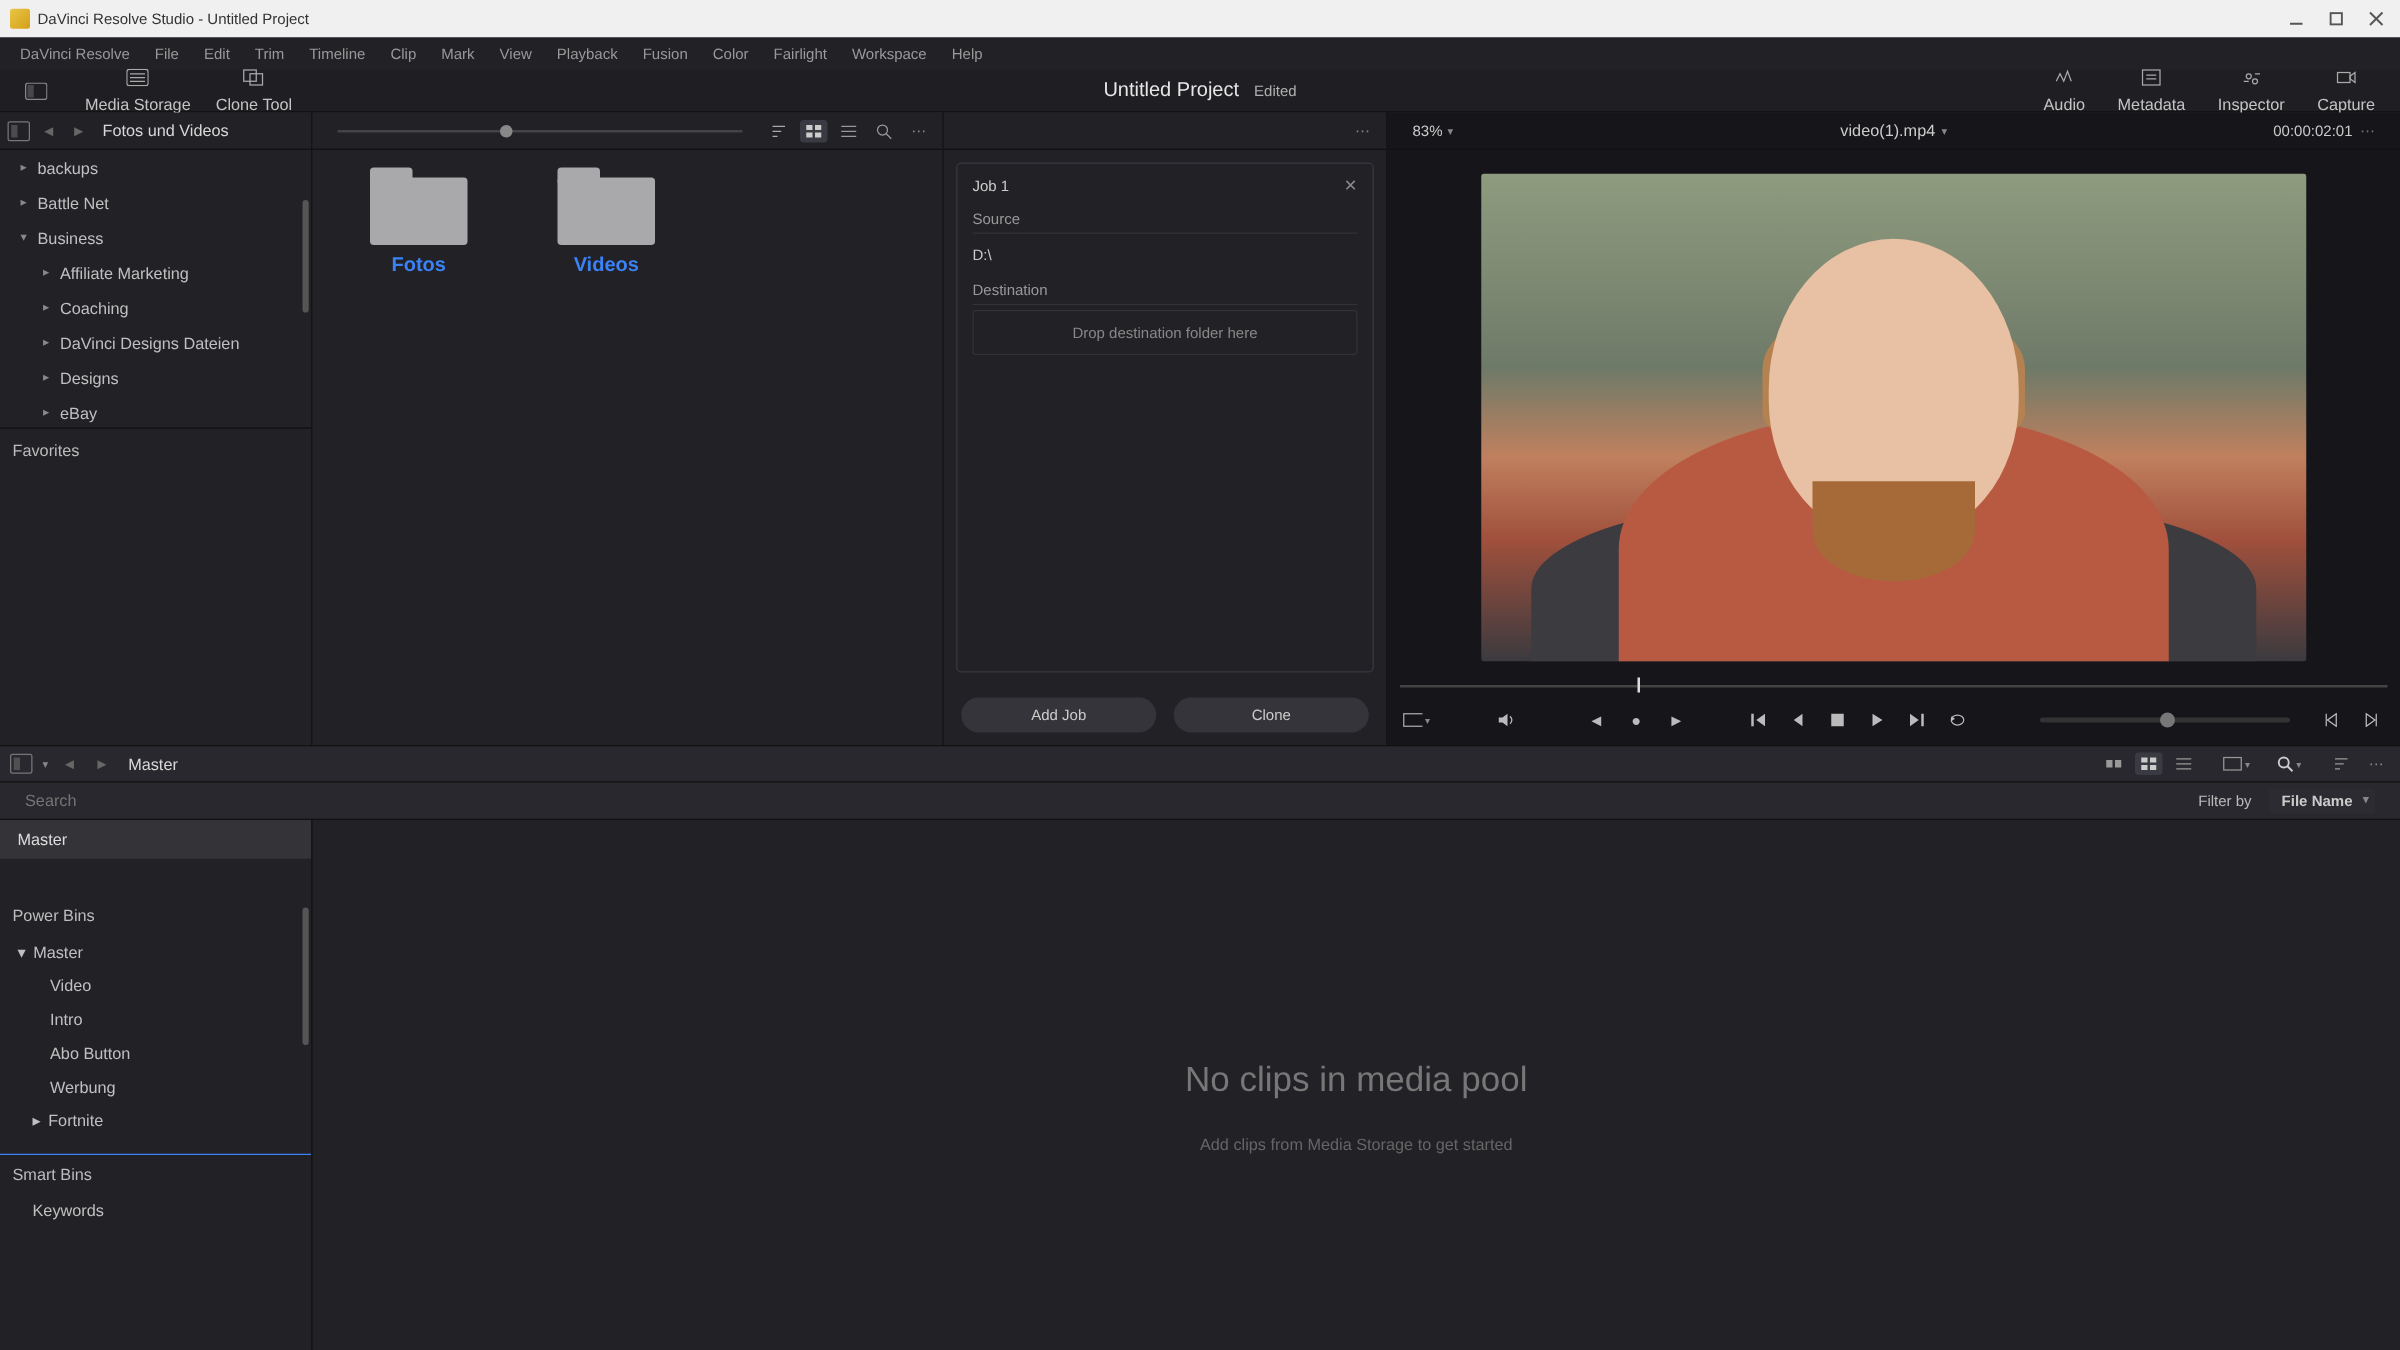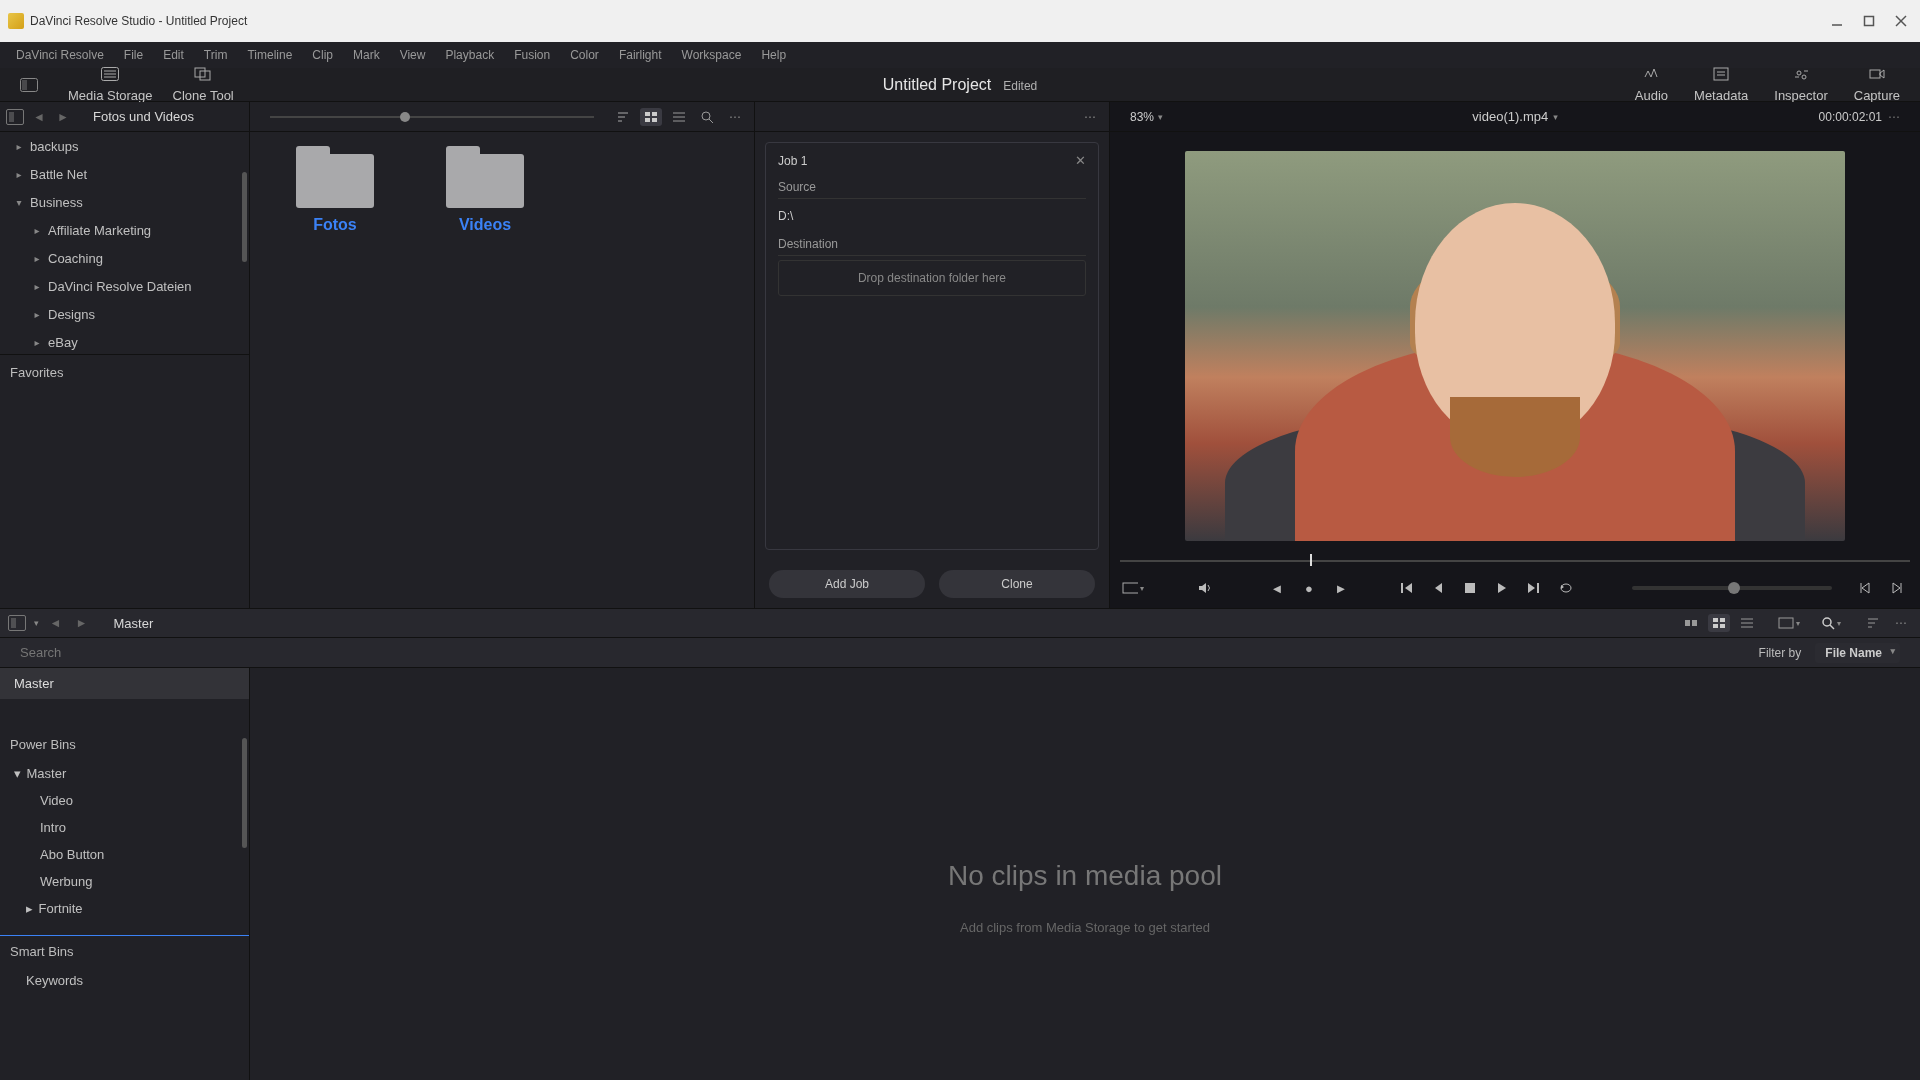--- a/index.html
+++ b/index.html
@@ -1,20 +1,20 @@
 <!DOCTYPE html>
 <html><head>
 <meta charset="utf-8">
 <style>
 * { margin: 0; padding: 0; box-sizing: border-box; font-family: -apple-system, BlinkMacSystemFont, "Segoe UI", Arial, sans-serif; }
 body { background: #28282e; color: #b4b4b4; font-size: 12px; overflow: hidden; width: 1920px; height: 1080px; transform-origin: top left; }
 html { background: #1a1a1a; }
 
 
-.titlebar { height: 42px; background: #f0f0f0; display: flex; align-items: center; padding: 0 8px; color: #333; font-size: 12px; }
+.titlebar { height: 30px; background: #f0f0f0; display: flex; align-items: center; padding: 0 8px; color: #333; font-size: 12px; }
 .titlebar .icon { width: 16px; height: 16px; background: linear-gradient(135deg, #e8c547, #d4a017); border-radius: 2px; margin-right: 6px; }
 .titlebar .wincontrols { margin-left: auto; display: flex; gap: 18px; align-items: center; padding-right: 4px; }
 .titlebar .wc { width: 14px; height: 14px; display: flex; align-items: center; justify-content: center; cursor: pointer; color: #555; }
 
 
 .menubar { height: 26px; background: #212126; display: flex; align-items: center; padding: 0 6px; gap: 0; color: #999; font-size: 12px; }
 .menubar .mi { padding: 4px 10px; cursor: pointer; }
 
 
 .maintoolbar { height: 34px; background: #1f1f23; display: flex; align-items: center; padding: 0 10px; border-bottom: 1px solid #111; }
@@ -27,21 +27,21 @@
 
 
 .upper { display: flex; height: 506px; background: #212126; }
 
 
 .tree-area { width: 250px; display: flex; flex-direction: column; background: #212126; border-right: 1px solid #111; }
 .tree-head { height: 30px; display: flex; align-items: center; padding: 0 6px; gap: 6px; border-bottom: 1px solid #111; }
 .panelbtn { width: 18px; height: 16px; border: 1px solid #777; border-radius: 2px; position: relative; cursor: pointer; }
 .panelbtn::before { content:""; position:absolute; left:2px; top:2px; bottom:2px; width:5px; background:#777; opacity:.5; }
 .nav-arrow { width: 18px; height: 18px; display:flex; align-items:center; justify-content:center; color:#666; cursor: default; }
-.crumb { color: #d8d8d8; font-size: 13px; margin-left: 15px; }
+.crumb { color: #d8d8d8; font-size: 13px; margin-left: 4px; }
 
 .tree-scroll { flex: 1; overflow: hidden; position: relative; }
 .tree-scroll .scrollind { position:absolute; right:2px; top:40px; width:5px; height:90px; background:#555; border-radius:3px; }
 .tree-item { display: flex; align-items: center; gap: 6px; height: 28px; padding-left: 14px; color: #c0c0c0; cursor: pointer; font-size: 13px; }
 .tree-item.child { padding-left: 32px; }
 .tree-item .chev { width: 10px; text-align:center; color:#888; font-size:10px; }
 .favorites-head { padding: 10px 10px; color: #bdbdbd; font-size: 13px; border-top: 1px solid #111; margin-top: 4px; }
 
 
 .browser { width: 505px; background: #212126; display:flex; flex-direction:column; border-right: 1px solid #111; }
@@ -265,21 +265,21 @@
         <div class="tree-item child">
           <span class="chev">▸</span>
           <span>Affiliate Marketing</span>
         </div>
         <div class="tree-item child">
           <span class="chev">▸</span>
           <span>Coaching</span>
         </div>
         <div class="tree-item child">
           <span class="chev">▸</span>
-          <span>DaVinci Resolve Dateien</span>
+          <span>DaVinci Designs Dateien</span>
         </div>
         <div class="tree-item child">
           <span class="chev">▸</span>
           <span>Designs</span>
         </div>
         <div class="tree-item child">
           <span class="chev">▸</span>
           <span>eBay</span>
         </div>
       </div>

